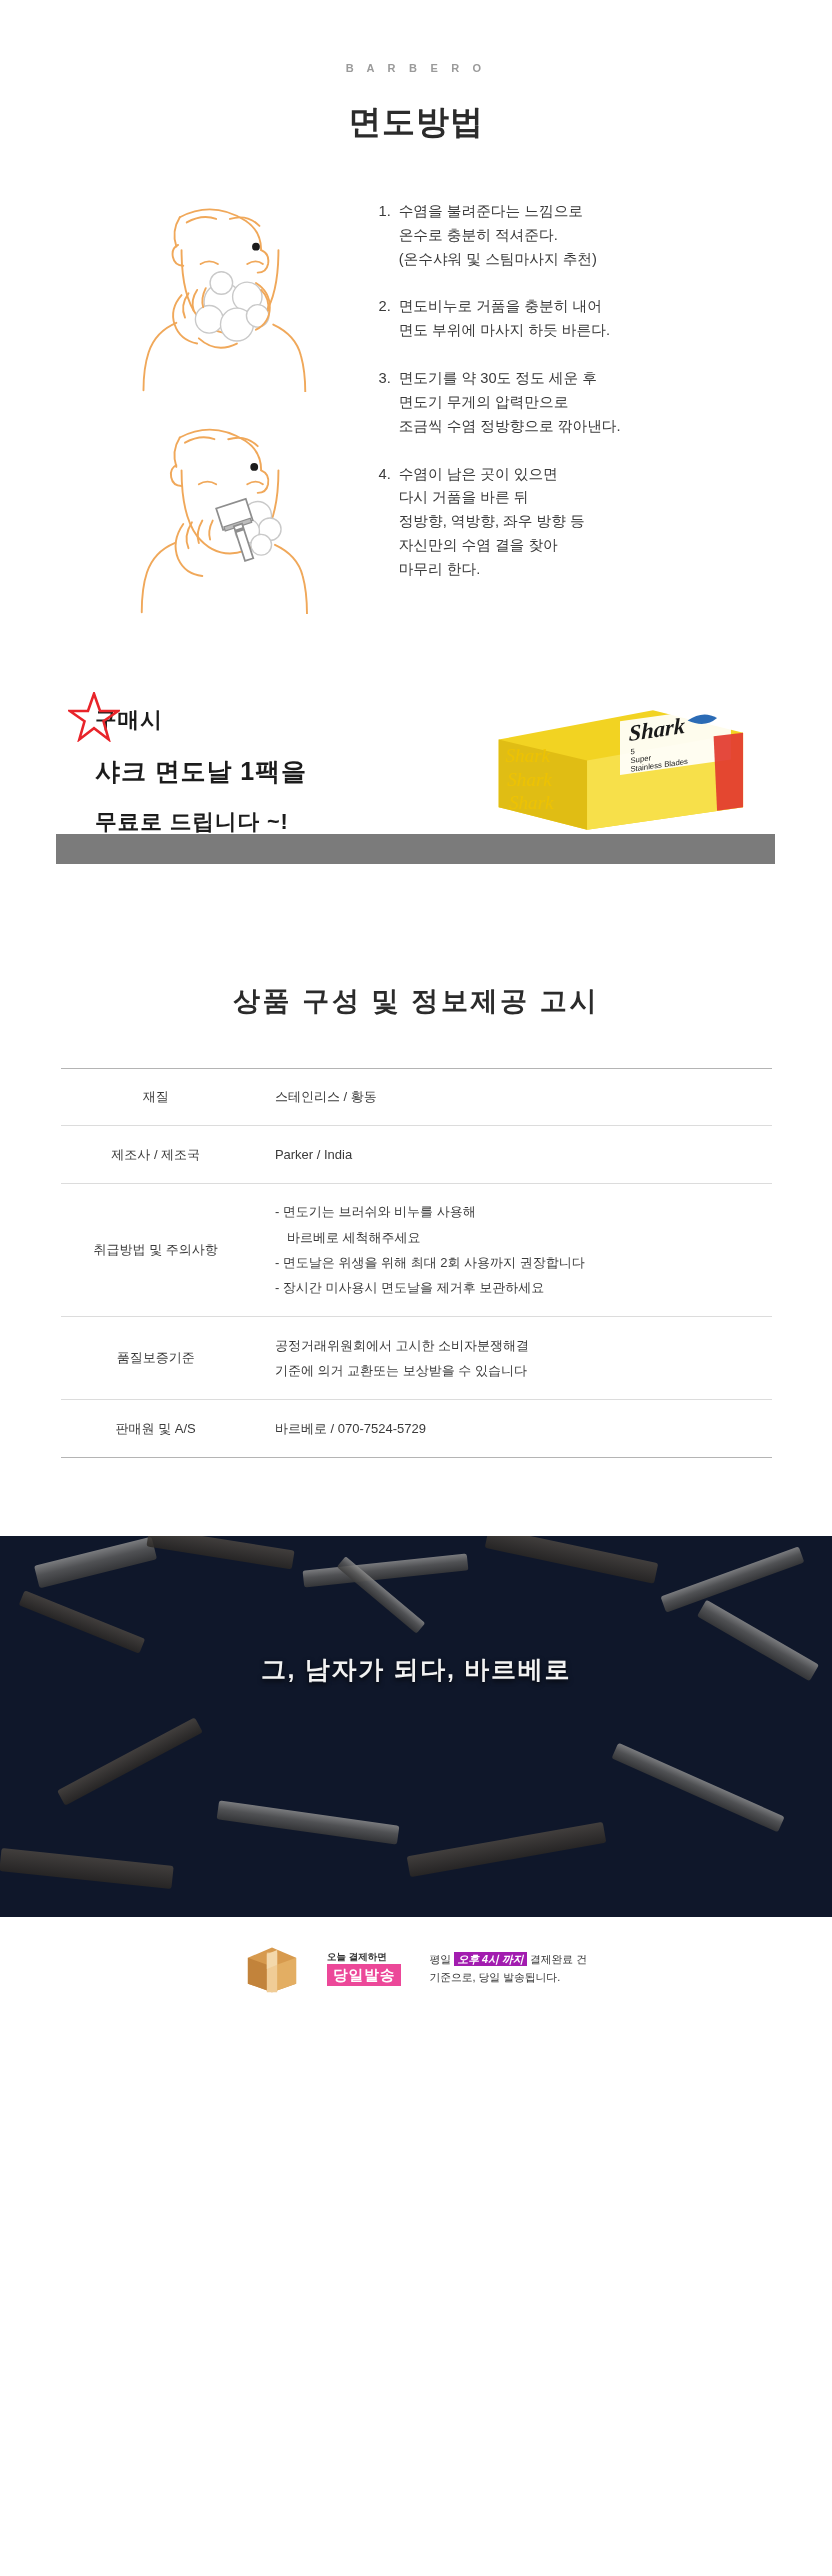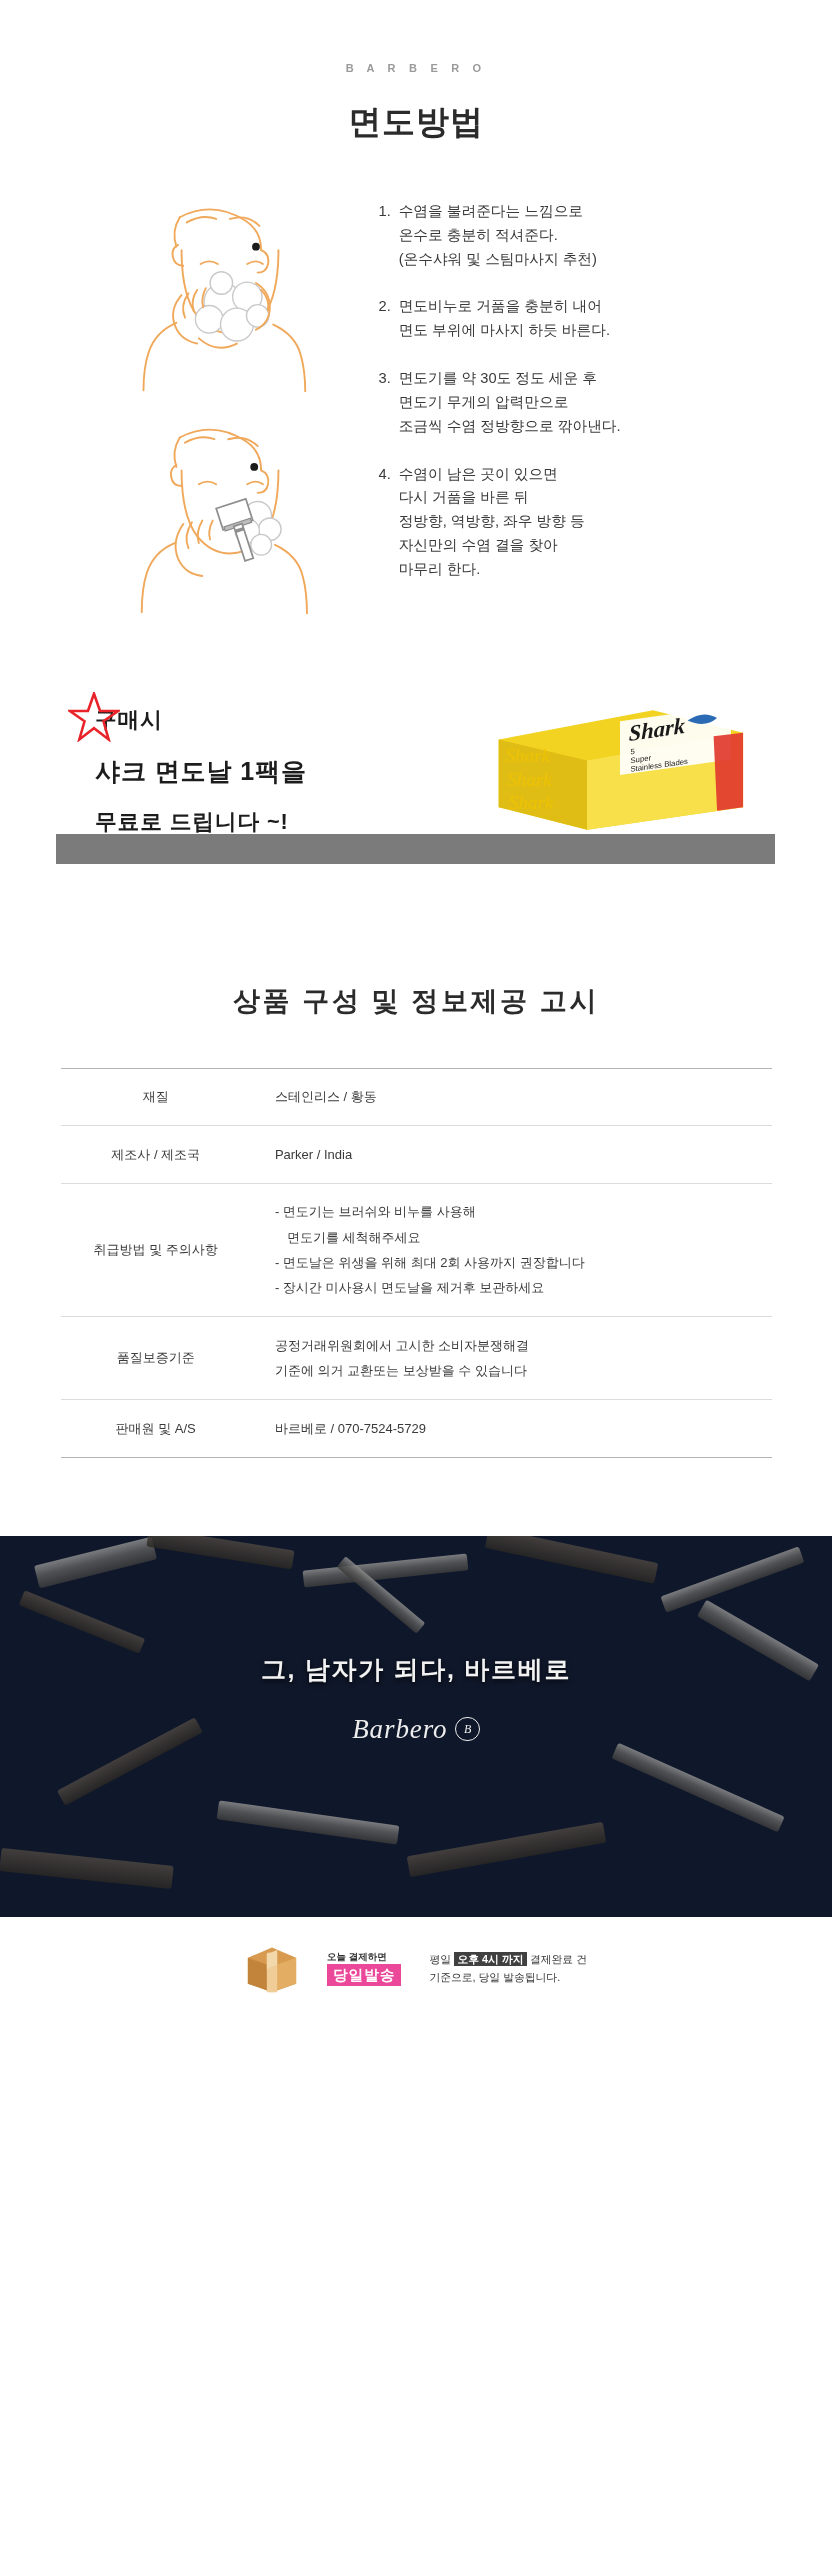--- a/index.html
+++ b/index.html
@@ -272,24 +272,25 @@
     font-weight: 700;
     padding: 2.6px 6px;
     letter-spacing: 0.9px;
   }
   .ship-note {
     font-size: 10.8px;
     color: #333;
     line-height: 1.65;
   }
   .hl {
-    background: #404040;
+    background: #a21caf;
     color: #fff;
     font-weight: 700;
     padding: 0.9px 3.5px;
+    font-style: italic;
   }
 </style>
 </head>
 <body>
 
 <div class="page">
 
   <section class="sec-shave">
     <div class="brand-kicker">B A R B E R O</div>
     <h1 class="sec-title">면도방법</h1>
@@ -462,21 +463,21 @@
         <tr>
           <th>제조사 / 제조국</th>
           <td>
             <div>Parker / India</div>
           </td>
         </tr>
         <tr>
           <th>취급방법 및 주의사항</th>
           <td class="multi">
             <div>- 면도기는 브러쉬와 비누를 사용해</div>
-            <div class="indent">면도기를 세척해주세요</div>
+            <div class="indent">바르베로 세척해주세요</div>
             <div>- 면도날은 위생을 위해 최대 2회 사용까지 권장합니다</div>
             <div>- 장시간 미사용시 면도날을 제거후 보관하세요</div>
           </td>
         </tr>
         <tr>
           <th>품질보증기준</th>
           <td class="multi">
             <div>공정거래위원회에서 고시한 소비자분쟁해결</div>
             <div>기준에 의거 교환또는 보상받을 수 있습니다</div>
           </td>
@@ -501,23 +502,20 @@
     <div class="razor dark" style="left:17.3px;  top:78px;  width:130px; height:15.6px; transform:rotate(22deg);"></div>
     <div class="razor" style="left:693px; top:95px; width:130px; height:19px; transform:rotate(30deg);"></div>
     <div class="razor dark" style="left:52px;  top:217px; width:156px; height:17.3px; transform:rotate(-28deg);"></div>
     <div class="razor" style="left:217px; top:277px; width:182px; height:19px; transform:rotate(8deg);"></div>
     <div class="razor dark" style="left:407px; top:303px; width:199px; height:21px; transform:rotate(-10deg);"></div>
     <div class="razor" style="left:607px; top:243px; width:182px; height:17.3px; transform:rotate(24deg);"></div>
     <div class="razor dark" style="left:0px;   top:321px; width:173px; height:22.5px; transform:rotate(6deg);"></div>
     <div class="razor" style="left:329px; top:52px;  width:104px; height:14px; transform:rotate(40deg);"></div>
 
     <div class="dark-caption">그, 남자가 되다, 바르베로</div>
-    <div class="dark-logo">
-      <span class="word">Barbero</span><span class="mark">B</span>
-    </div>
   </section>
 
   <section class="sec-ship">
     <svg class="ship-box-icon" viewBox="0 0 62 58">
       <polygon points="3,16 31,4 59,16 59,46 31,56 3,46" fill="#d79a4e"></polygon>
       <polygon points="3,16 31,26 31,56 3,46" fill="#c2833b"></polygon>
       <polygon points="31,26 59,16 59,46 31,56" fill="#e3ae63"></polygon>
       <rect x="25" y="10" width="12" height="46" fill="#f0cc96" transform="skewX(0)"></rect>
       <polygon points="25,12 37,7 37,24 25,29" fill="#f3d8ab"></polygon>
     </svg>

